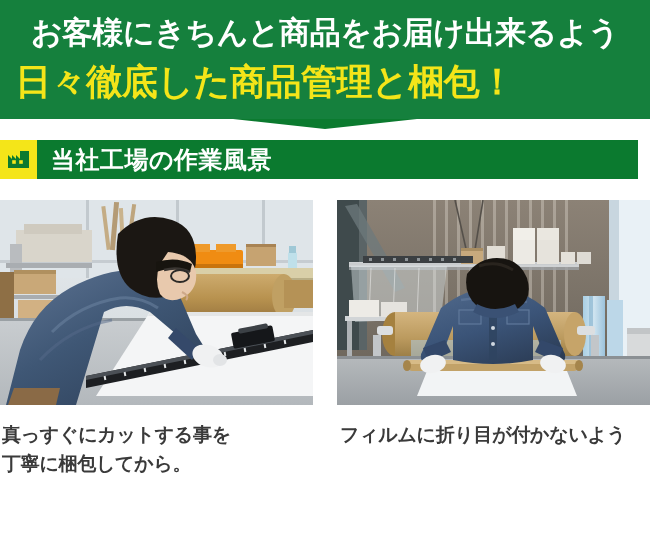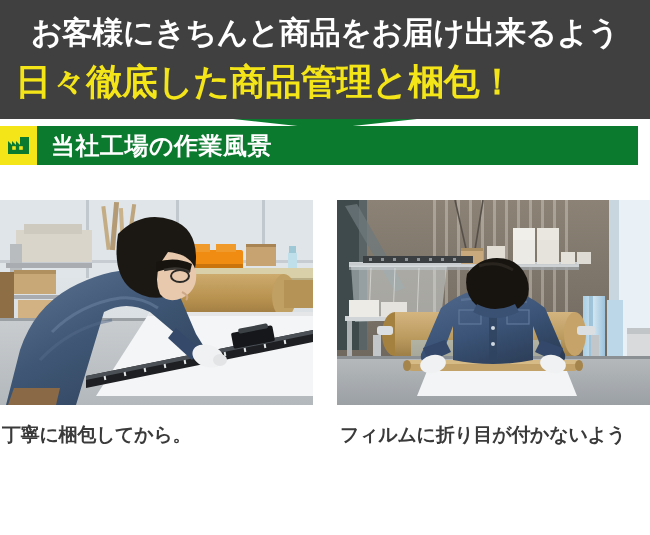--- a/index.html
+++ b/index.html
@@ -15,21 +15,21 @@
     position: relative;
   }
 
   
   .hero {
     position: absolute;
     left: 0;
     top: 0;
     width: 650px;
     height: 119px;
-    background: #404040;
+    background: #15803d;
     text-align: center;
     overflow: visible;
   }
   .hero-notch {
     position: absolute;
     left: 50%;
     top: 119px;
     transform: translateX(-50%);
     width: 0;
     height: 0;
@@ -59,21 +59,21 @@
     font-weight: bold;
     color: #f4e519;
     letter-spacing: -0.5px;
     white-space: nowrap;
   }
 
   
   .section-bar {
     position: absolute;
     left: 0;
-    top: 126px;
+    top: 140px;
     width: 638px;
     height: 33px;
   }
   .section-icon-box {
     position: absolute;
     left: 0;
     top: 0;
     width: 37px;
     height: 39px;
     background: #f4e519;
@@ -426,18 +426,19 @@
 
       <path d="M130 74 Q142 58 160 58 Q182 58 190 78 Q196 98 182 108 Q160 118 140 106 Q126 94 130 74 Z" fill="#171410"></path>
       <path d="M142 66 Q160 60 176 70" stroke="#2e2822" stroke-width="3" fill="none" opacity="0.8"></path>
 
       <path d="M140 104 Q158 114 178 104 L182 112 Q158 124 136 112 Z" fill="#3a5174"></path>
     </svg>
   </div>
 </div>
 
 <div class="caption caption-left">
+  <div>真っすぐにカットする事を</div>
   <div>丁寧に梱包してから。</div>
 </div>
 
 <div class="caption caption-right">
   <div>フィルムに折り目が付かないよう</div>
 </div>
 
 </body></html>

